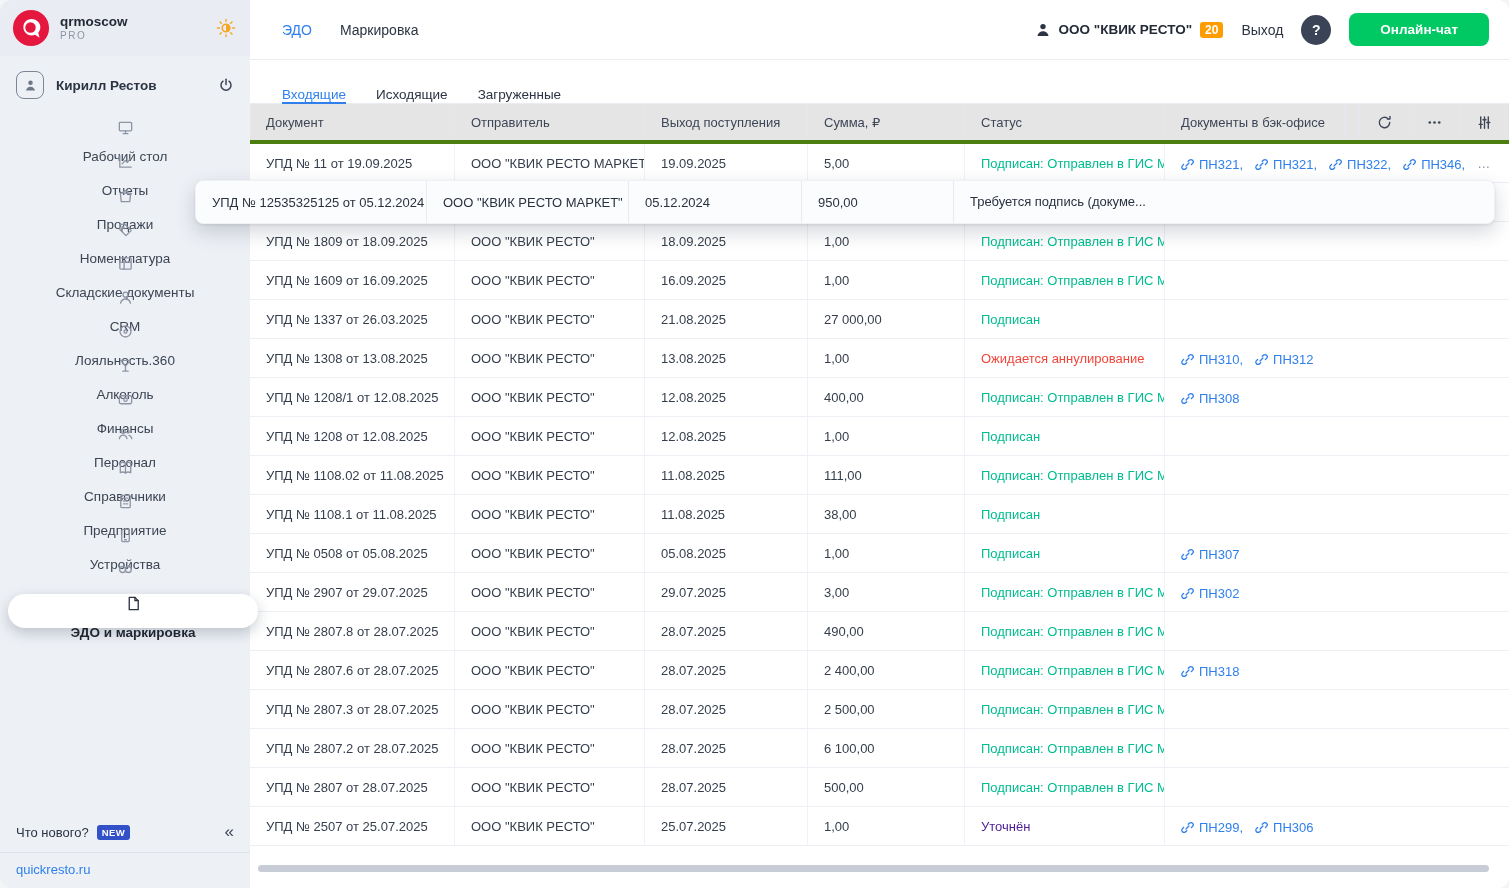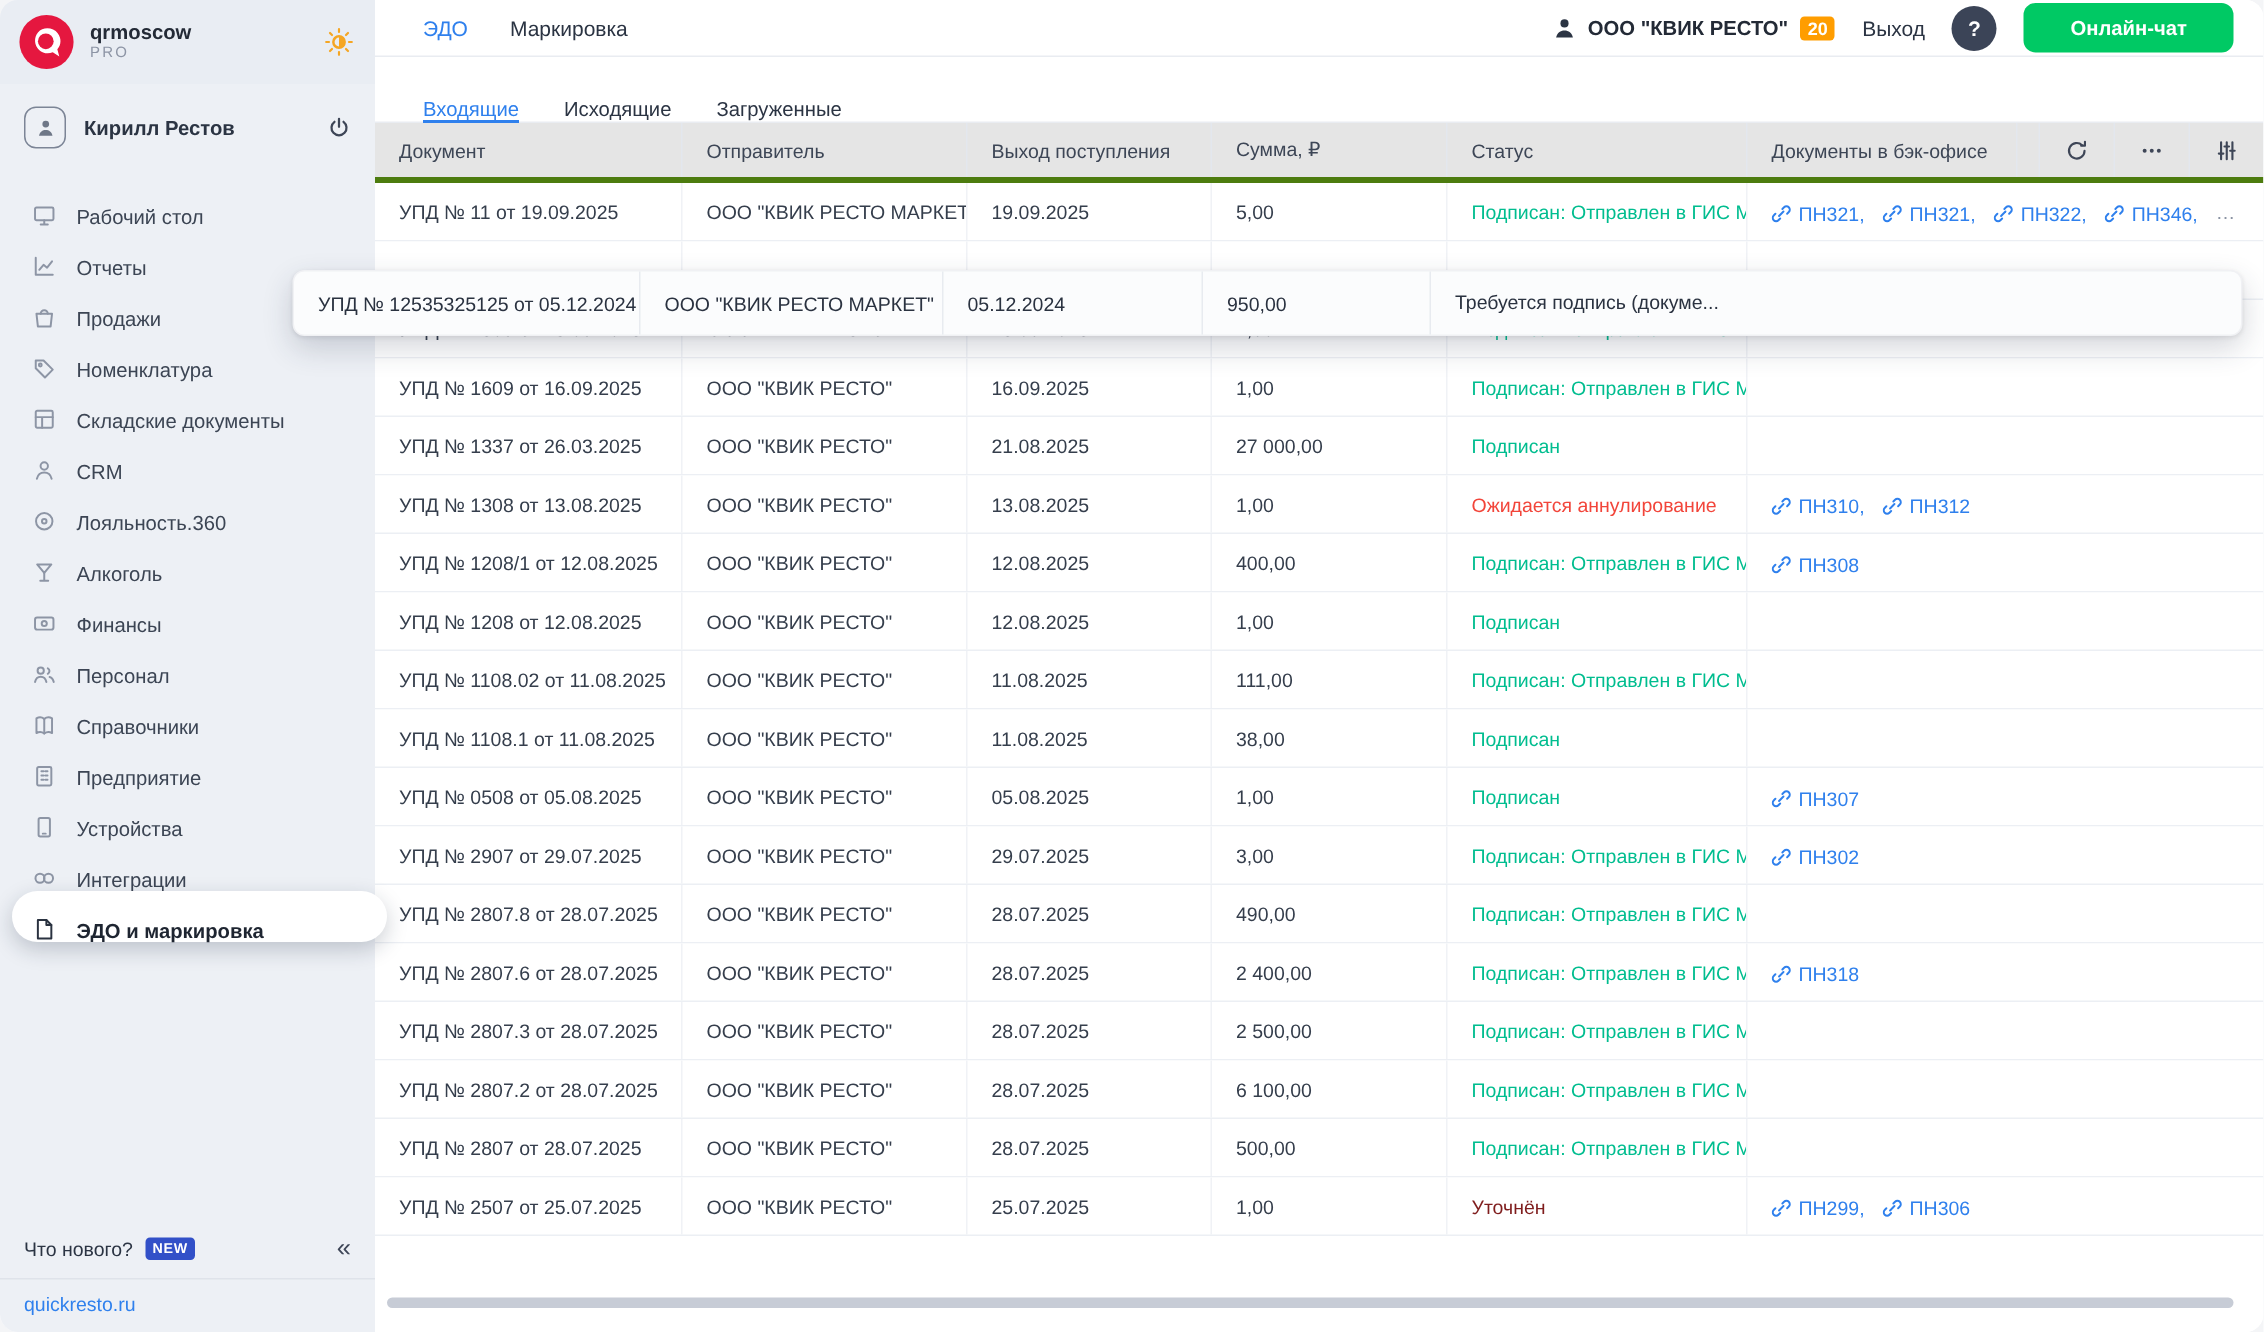--- a/index.html
+++ b/index.html
@@ -18,22 +18,22 @@
   .ws-plan { font-size:10px; color:#8d95a5; letter-spacing:1.5px; }
   .theme-btn { margin-left:auto; cursor:pointer; display:flex; }
 
   .user-row { height:46px; display:flex; align-items:center; gap:12px; padding:0 16px; margin-top:6px; }
   .avatar { width:28px; height:28px; border:1.5px solid #7c8596; border-radius:8px;
             display:flex; align-items:center; justify-content:center; }
   .user-name { font-size:13.5px; font-weight:600; color:#2b3443; flex:1; }
   .power-btn { cursor:pointer; display:flex; }
 
   .menu { padding:10px 8px 0 8px; flex:1; overflow:visible; }
-  .menu-item { height:34px; display:flex; align-items:flex-end; gap:13px; padding:0 12px;
-               border-radius:17px; font-size:13.5px; color:#3c4554; cursor:pointer; }
+  .menu-item { height:34px; display:flex; align-items:center; gap:13px; padding:0 12px;
+               border-radius:17px; font-size:13.5px; color:#3c4554; cursor:pointer;flex-direction:column; }
   .mi-icon { width:18px; height:18px; display:flex; align-items:center; justify-content:center; flex-shrink:0; }
   .mi-icon svg { width:17px; height:17px; stroke:#8d95a5; fill:none; stroke-width:1.4;
                  stroke-linecap:round; stroke-linejoin:round; }
   .menu-item.active { background:#fff; font-weight:700; color:#1e2531;
                       box-shadow:0 5px 14px rgba(25,35,60,.22);
                       width:calc(100% + 16px); position:relative; z-index:30; }
   .menu-item.active .mi-icon svg { stroke:#2a3240; }
   .mi-label { white-space:nowrap; }
 
   .s-footer { margin-top:auto; }
@@ -41,21 +41,21 @@
   .whats-new { font-size:13px; color:#2b3443; cursor:pointer; }
   .new-badge { background:#3250c8; color:#fff; font-size:9.5px; font-weight:700;
                padding:2px 5px; border-radius:3px; letter-spacing:.5px; }
   .collapse { margin-left:auto; font-size:17px; color:#3e4657; cursor:pointer; }
   .s-site { border-top:1px solid #dfe3ea; padding:9px 16px 11px; font-size:13px; color:#2f80ed;
             cursor:pointer; }
 
   
   .content { flex:1; display:flex; flex-direction:column; background:#fff; min-width:0; position:relative; }
 
-  .topbar { height:38px; display:flex; align-items:center; padding:0 20px 0 32px;
+  .topbar { height:60px; display:flex; align-items:center; padding:0 20px 0 32px;
             border-bottom:1px solid #e9ecf1; flex-shrink:0; }
   .tabs { display:flex; gap:28px; }
   .tab { font-size:14px; color:#2b3443; font-weight:500; cursor:pointer; }
   .tab.active { color:#2f80ed; }
   .tb-right { margin-left:auto; display:flex; align-items:center; gap:18px; }
   .company { display:flex; align-items:center; gap:8px; cursor:pointer; }
   .company-name { font-size:13.5px; font-weight:700; color:#232a36; }
   .count-badge { background:#ff9d00; color:#fff; font-size:12px; font-weight:700;
                  padding:1px 5px; border-radius:3px; }
   .logout { font-size:14px; color:#2b3443; cursor:pointer; }
@@ -86,21 +86,21 @@
   .tool svg { width:17px; height:17px; stroke:#3e4657; fill:none; stroke-width:1.5;
               stroke-linecap:round; stroke-linejoin:round; }
   .tool.dots svg { fill:#3e4657; stroke:none; }
 
   .tr { display:flex; height:39px; border-bottom:1px solid #eceff4; background:#fff; cursor:pointer; }
   .td { display:flex; align-items:center; padding:0 16px; font-size:13px; color:#353e4c;
         border-right:1px solid #f0f2f6; white-space:nowrap; overflow:hidden; }
   .td:nth-child(1){ flex:0 0 205px; } .td:nth-child(2){ flex:0 0 190px; }
   .td:nth-child(3){ flex:0 0 163px; } .td:nth-child(4){ flex:0 0 157px; }
   .td:nth-child(5){ flex:0 0 200px; } .td:nth-child(6){ flex:1; border-right:none; }
-  .st-green { color:#00bd8f; } .st-orange { color:#7f1d1d; } .st-red { color:#f2453a; }
+  .st-green { color:#00bd8f; } .st-orange { color:#4c1d95; } .st-red { color:#f2453a; }
   .td-docs { display:block; line-height:39px; text-overflow:ellipsis; }
   .doclink { display:inline-flex; align-items:center; gap:5px; color:#2f80ed; margin-right:12px;
              cursor:pointer; vertical-align:middle; }
   .docs-ellipsis { color:#8a93a3; }
 
   
   .float-row { position:absolute; left:195px; top:180px; width:1300px; height:44px;
                background:#fbfcfd; border:1px solid #f0f1f4; border-radius:8px;
                box-shadow:0 8px 20px rgba(40,52,74,.20), 0 1px 3px rgba(0,0,0,.08);
                display:flex; align-items:stretch; z-index:40; cursor:pointer; }

